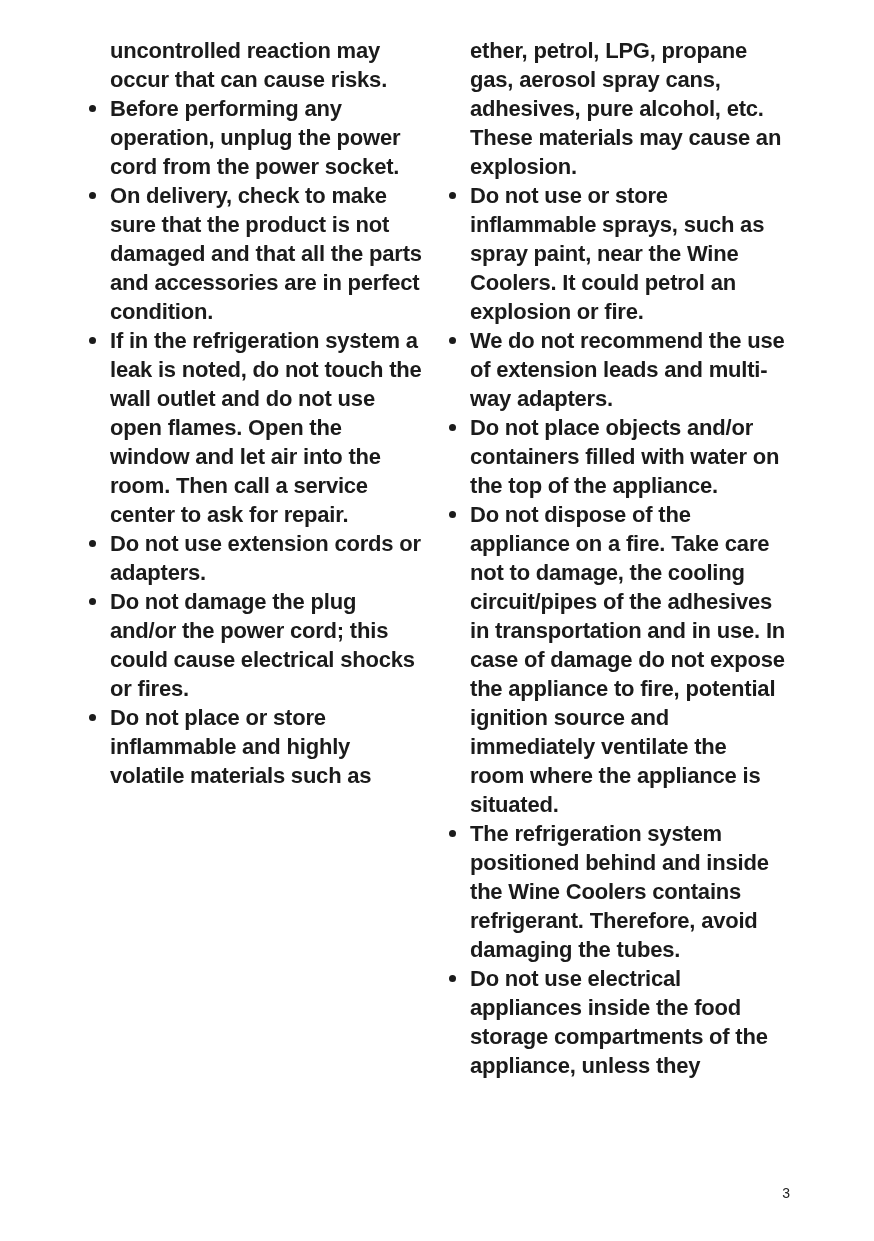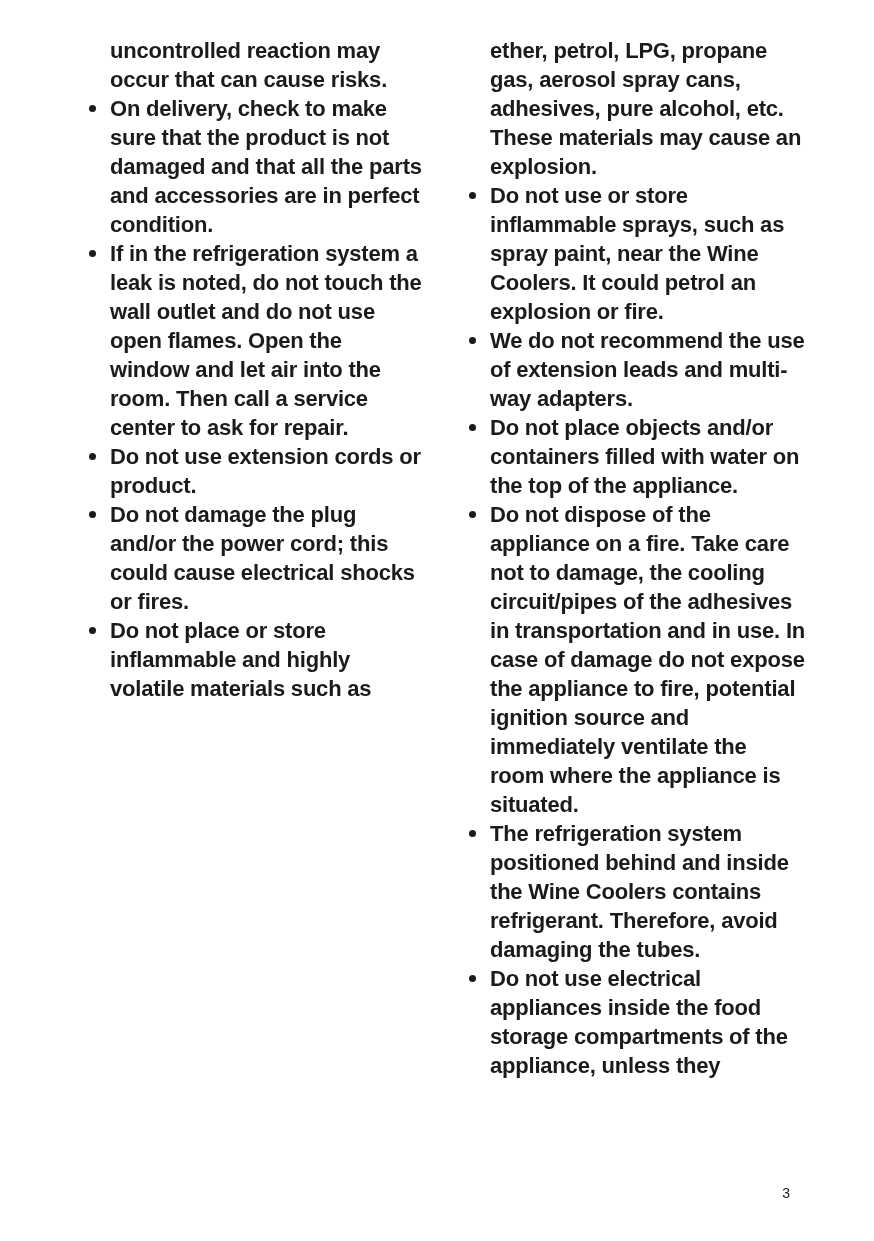--- a/index.html
+++ b/index.html
@@ -17,21 +17,21 @@
   .page {
     position: relative;
     box-sizing: border-box;
     width: 874px;
     height: 1241px;
     padding: 36px 0 0 84px;
     overflow: hidden;
   }
   .columns {
     display: flex;
-    gap: 38px;
+    gap: 18px;
   }
   .col {
     width: 342px;
     font-size: 22px;
     line-height: 29px;
     font-weight: 700;
     letter-spacing: -0.2px;
   }
   .col p.continuation {
     margin: 0;
@@ -67,23 +67,24 @@
 </style>
 </head>
 <body>
 
 <div class="page">
   <div class="columns">
 
     <div class="col">
       <p class="continuation">uncontrolled reaction may occur that can cause risks.</p>
       <ul>
+        <li>Before performing any operation, unplug the power cord from the power socket.</li>
         <li>On delivery, check to make sure that the product is not damaged and that all the parts and accessories are in perfect condition.</li>
         <li>If in the refrigeration system a leak is noted, do not touch the wall outlet and do not use open flames. Open the window and let air into the room. Then call a service center to ask for repair.</li>
-        <li>Do not use extension cords or product.</li>
+        <li>Do not use extension cords or adapters.</li>
         <li>Do not damage the plug and/or the power cord; this could cause electrical shocks or fires.</li>
         <li>Do not place or store inflammable and highly volatile materials such as</li>
       </ul>
     </div>
 
     <div class="col">
       <p class="continuation">ether, petrol, LPG, propane gas, aerosol spray cans, adhesives, pure alcohol, etc. These materials may cause an explosion.</p>
       <ul>
         <li>Do not use or store inflammable sprays, such as spray paint, near the Wine Coolers. It could petrol an explosion or fire.</li>
         <li>We do not recommend the use of extension leads and multi-way adapters.</li>

